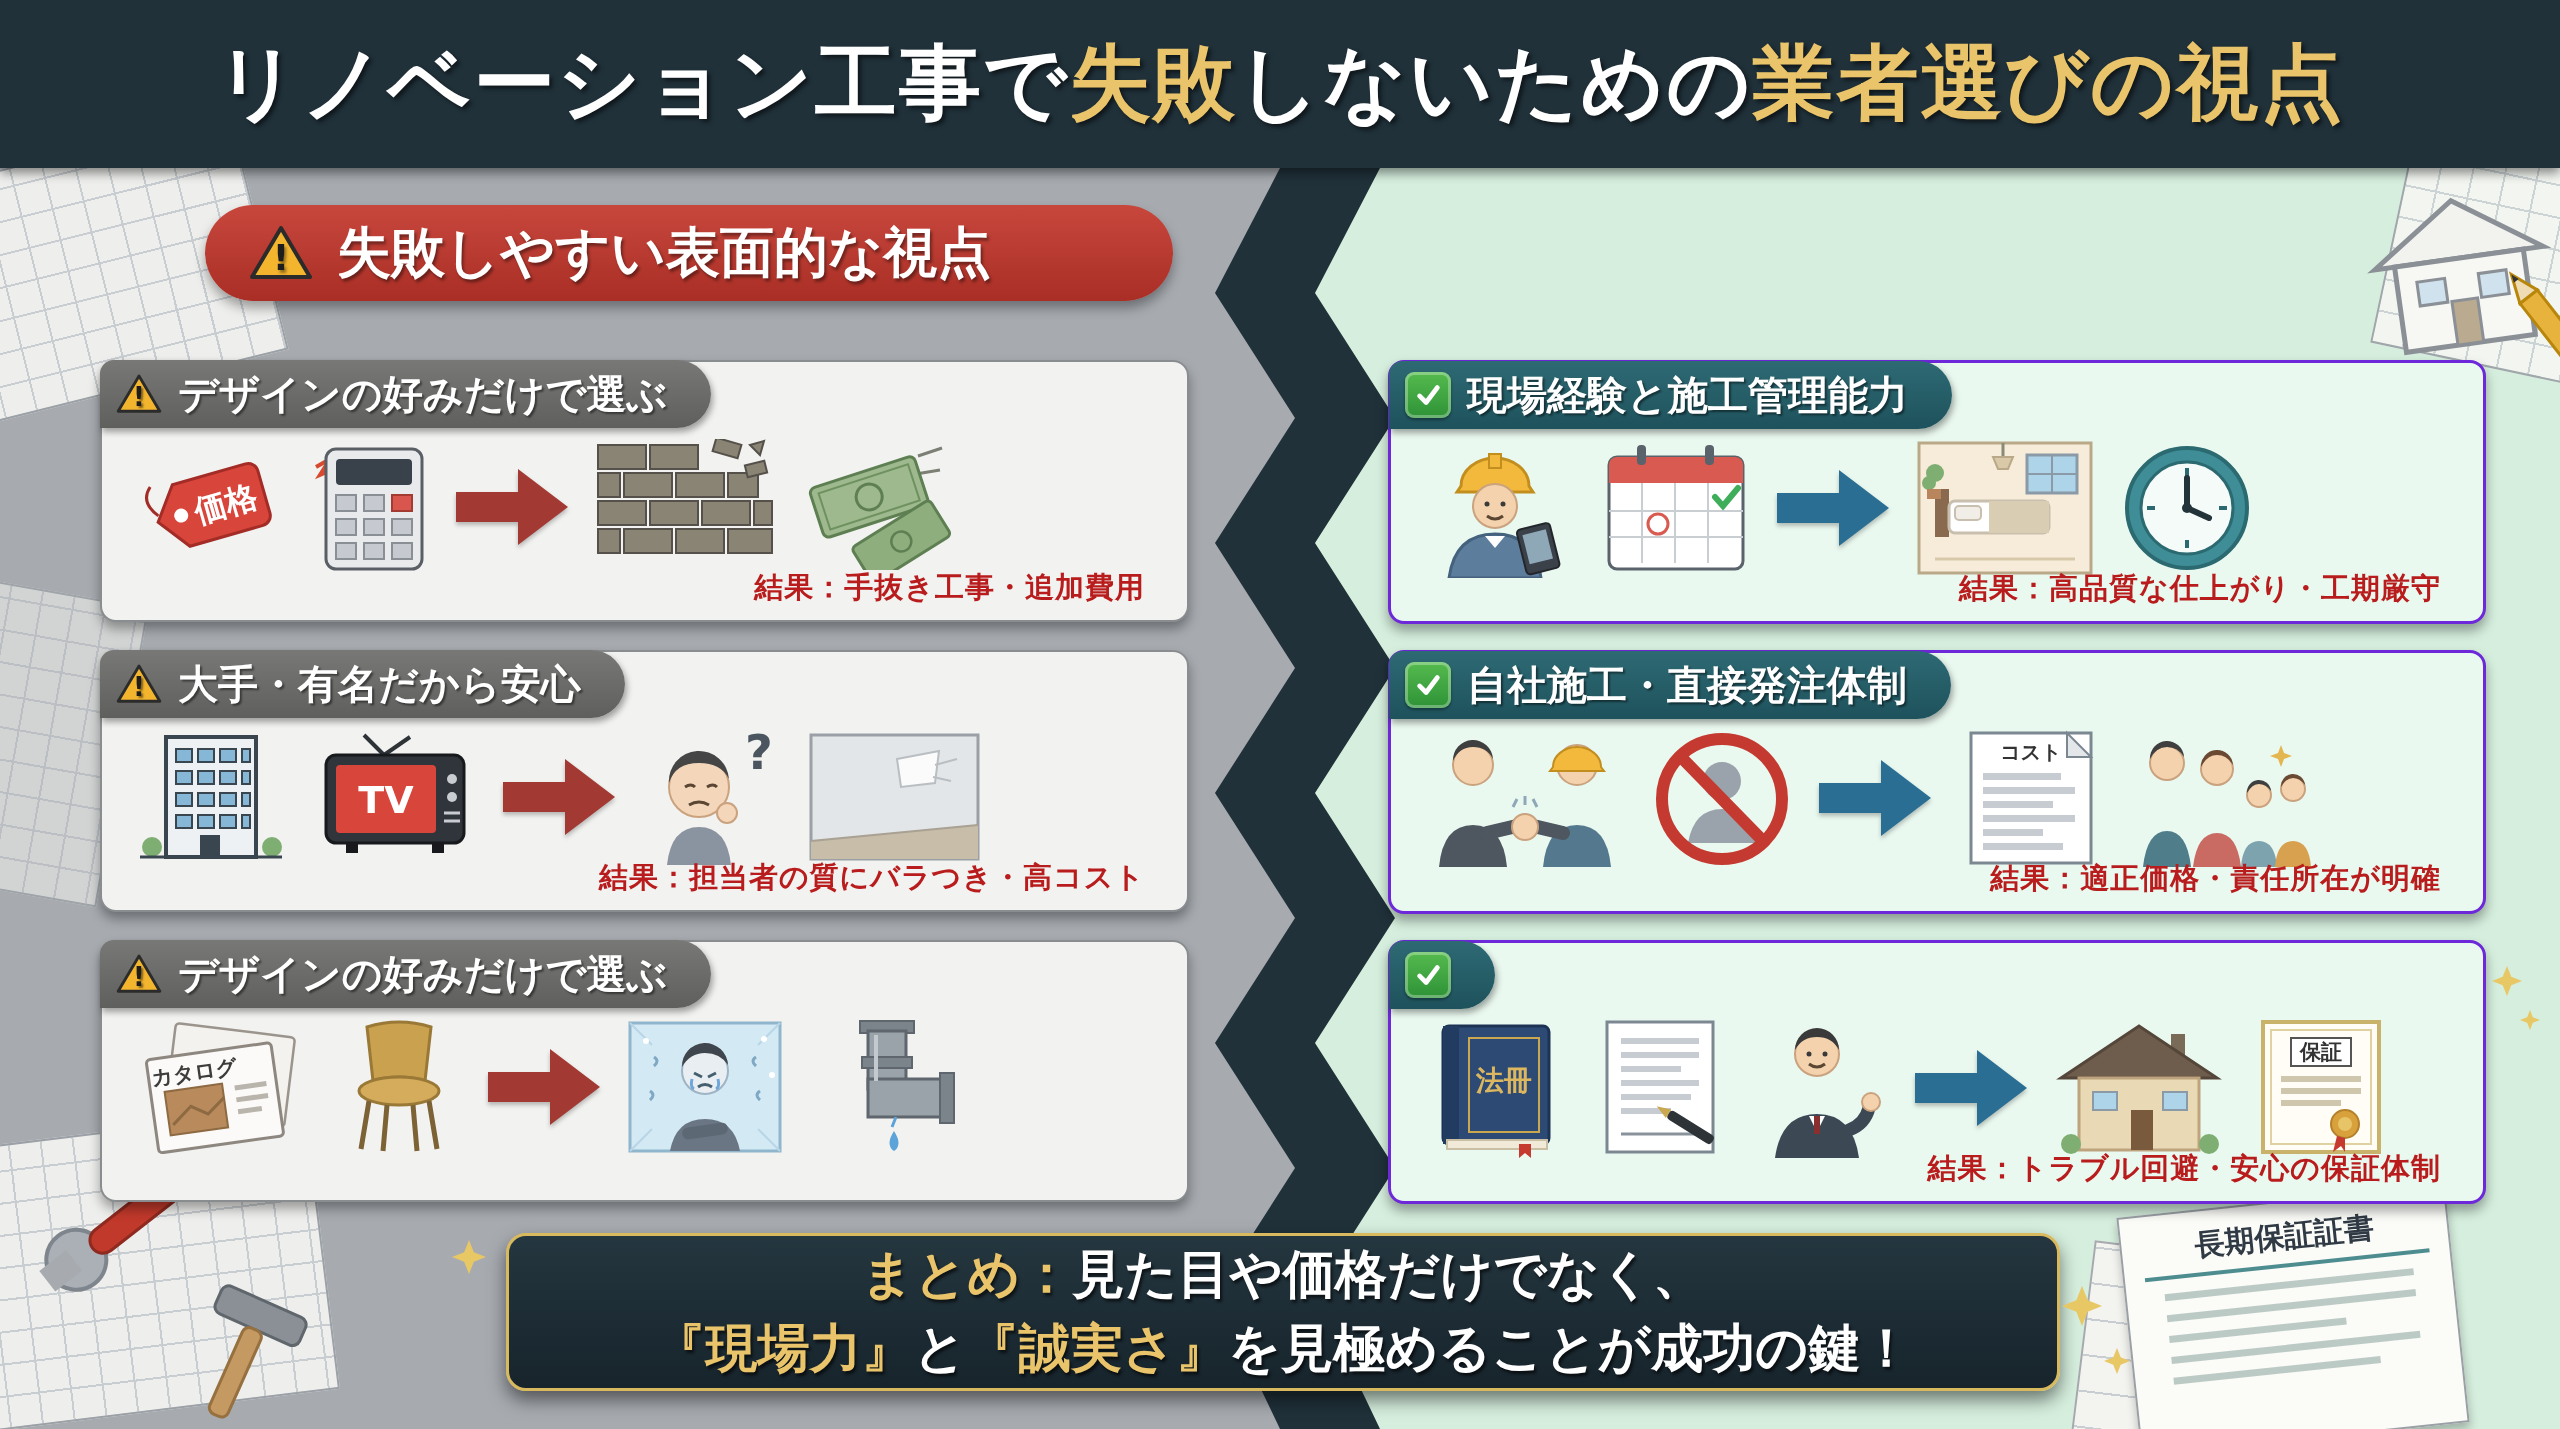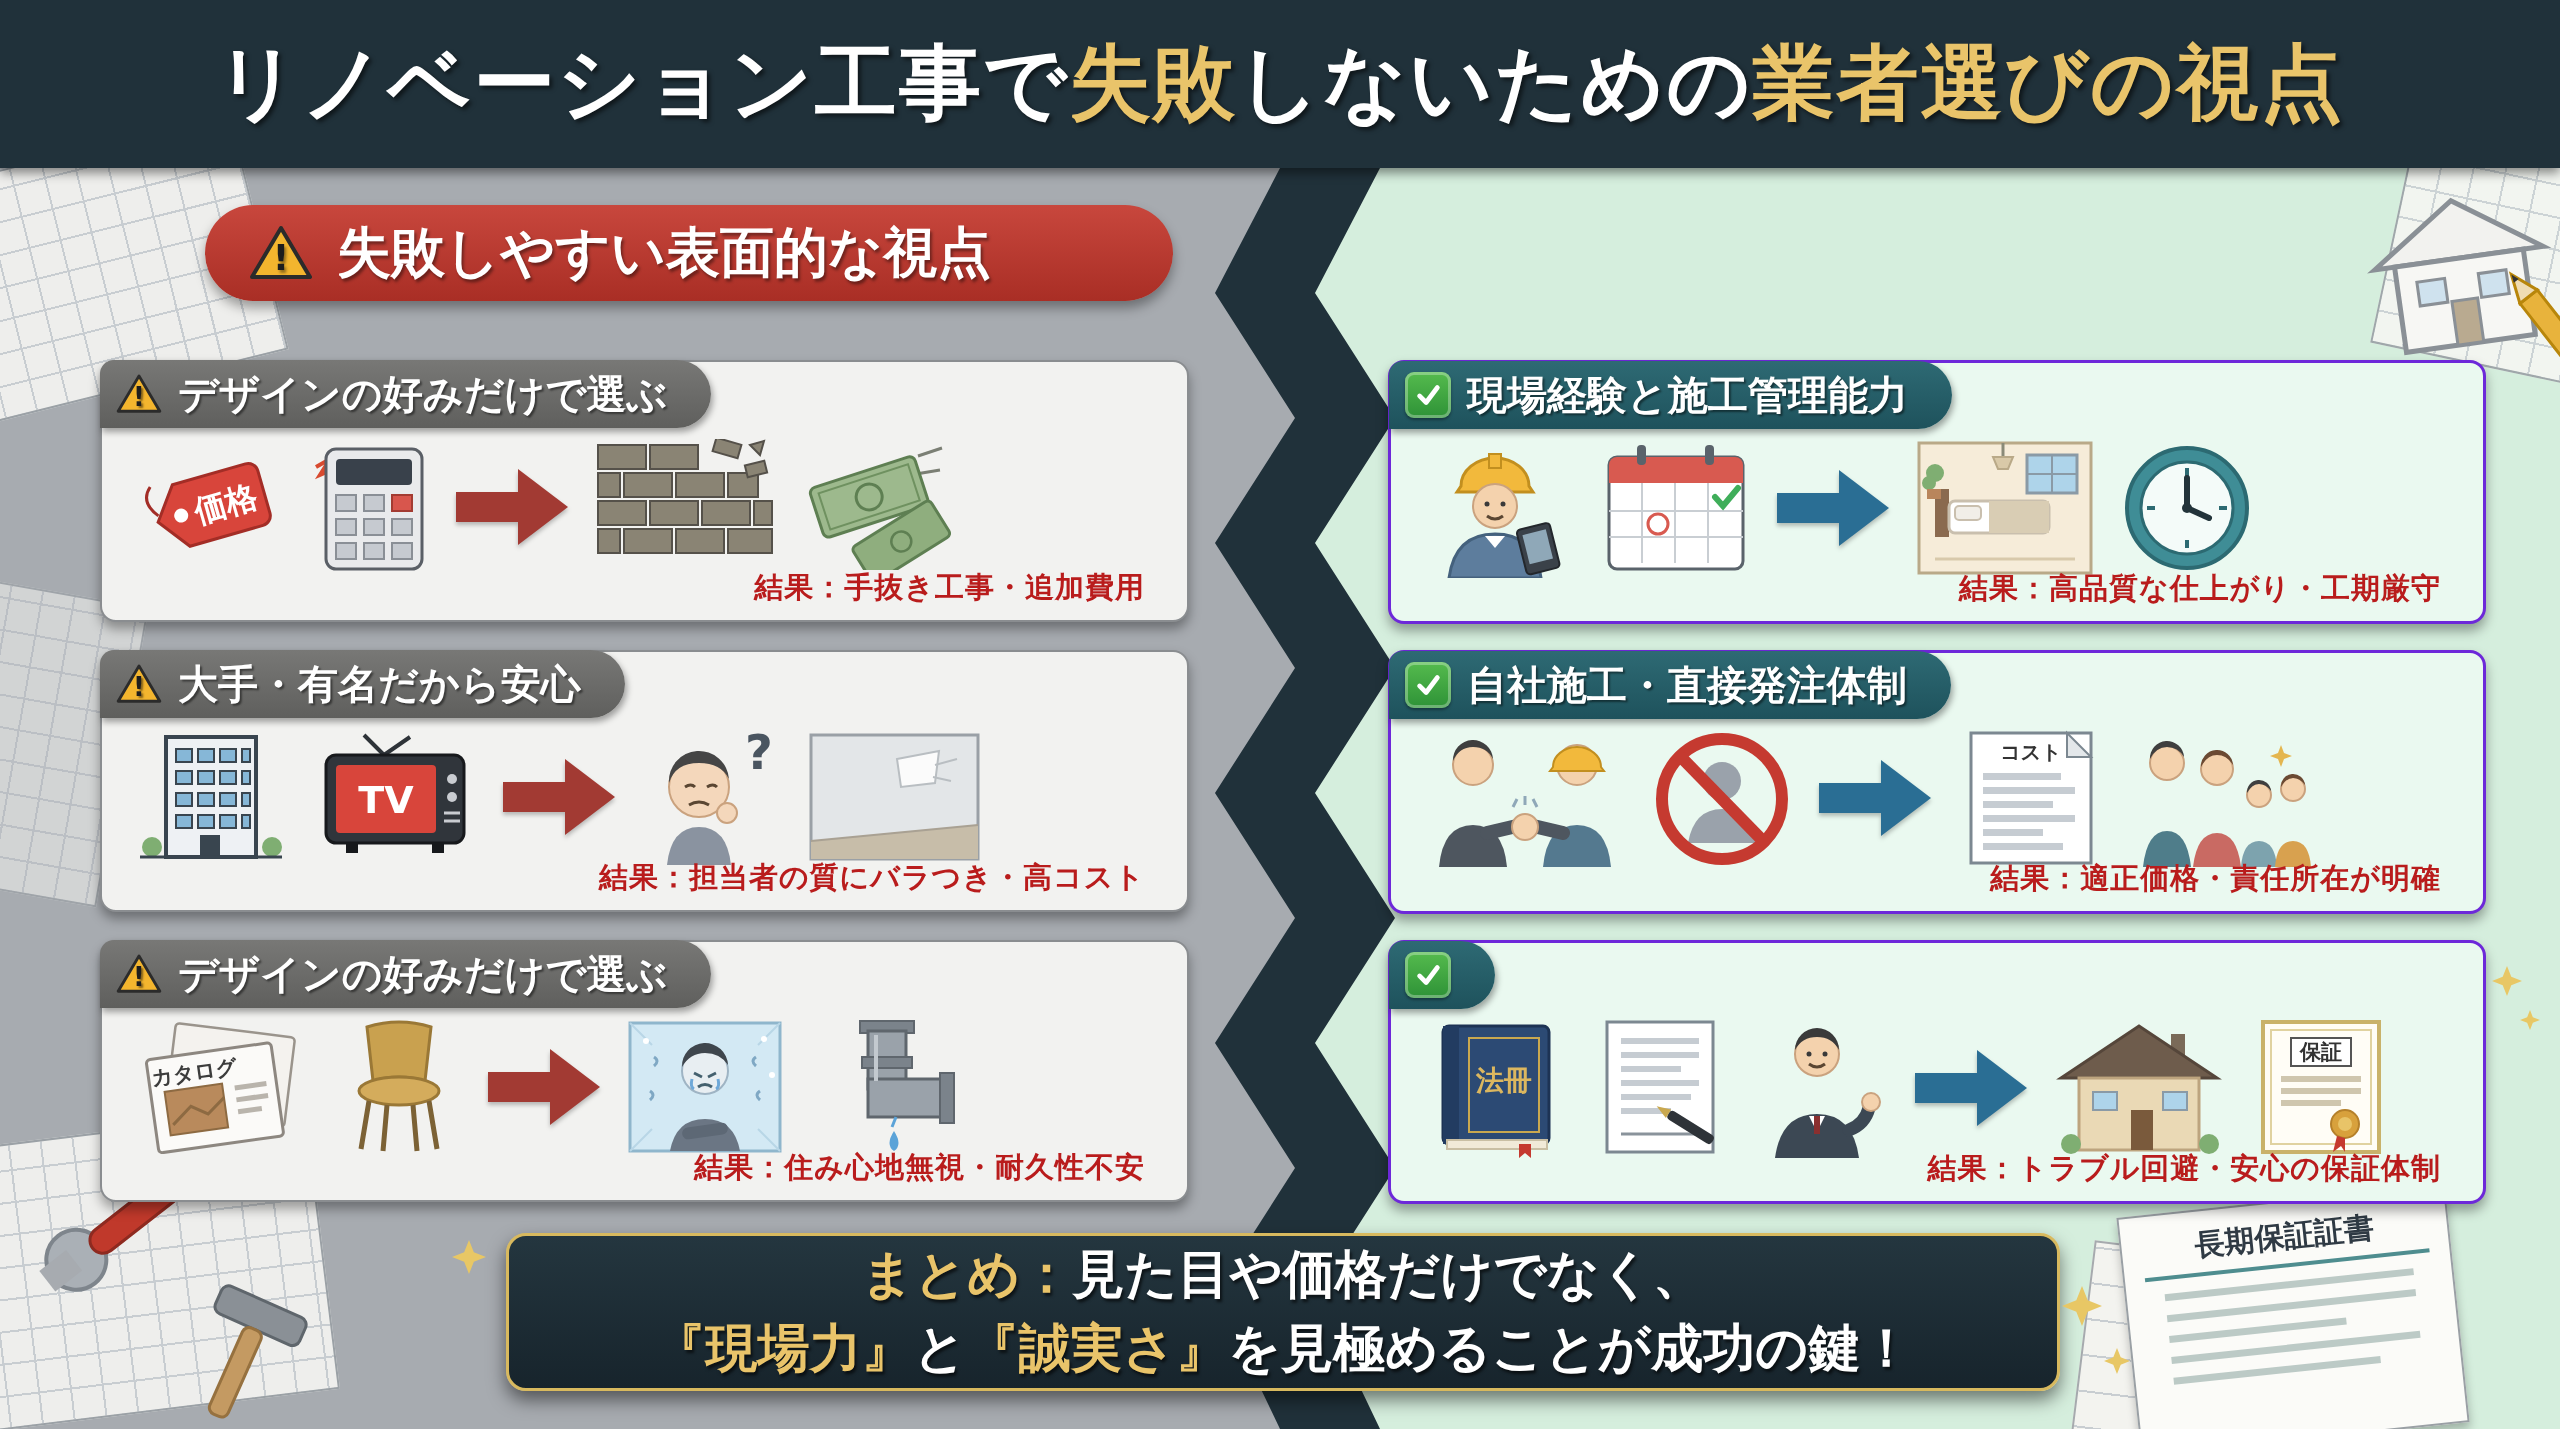--- a/index.html
+++ b/index.html
@@ -314,21 +314,20 @@
           <rect x="50" y="2" width="54" height="12" fill="#7b838b" stroke="#5f666d" stroke-width="2"></rect>
           <rect x="58" y="12" width="38" height="58" fill="#9aa2aa" stroke="#5f666d" stroke-width="3"></rect>
           <rect x="52" y="38" width="50" height="11" fill="#7b838b" stroke="#5f666d" stroke-width="2"></rect>
           <rect x="58" y="60" width="80" height="38" fill="#9aa2aa" stroke="#5f666d" stroke-width="3"></rect>
           <rect x="130" y="54" width="14" height="50" fill="#7b838b" stroke="#5f666d" stroke-width="2"></rect>
           <path d="M66 16 v46" stroke="#c3c9cf" stroke-width="4"></path>
           <path d="M86 98 l-4 10" stroke="#5ba3d8" stroke-width="3"></path>
           <path d="M84 112 q9 14 0 20 q-9 -6 0 -20" fill="#5ba3d8"></path>
         </svg>
       </div>
-      <div class="result">結果：住み心地無視・耐久性不安</div>
     </section>
 
     <section class="card right r1">
       <div class="pill teal">
         <span class="chk small">
           <svg width="30" height="30" viewBox="0 0 32 32">
               <path d="M7 17 l7 7 L26 8" fill="none" stroke="#fff" stroke-width="5" stroke-linecap="round" stroke-linejoin="round"></path>
             </svg>
         </span>
         <span>現場経験と施工管理能力</span>

